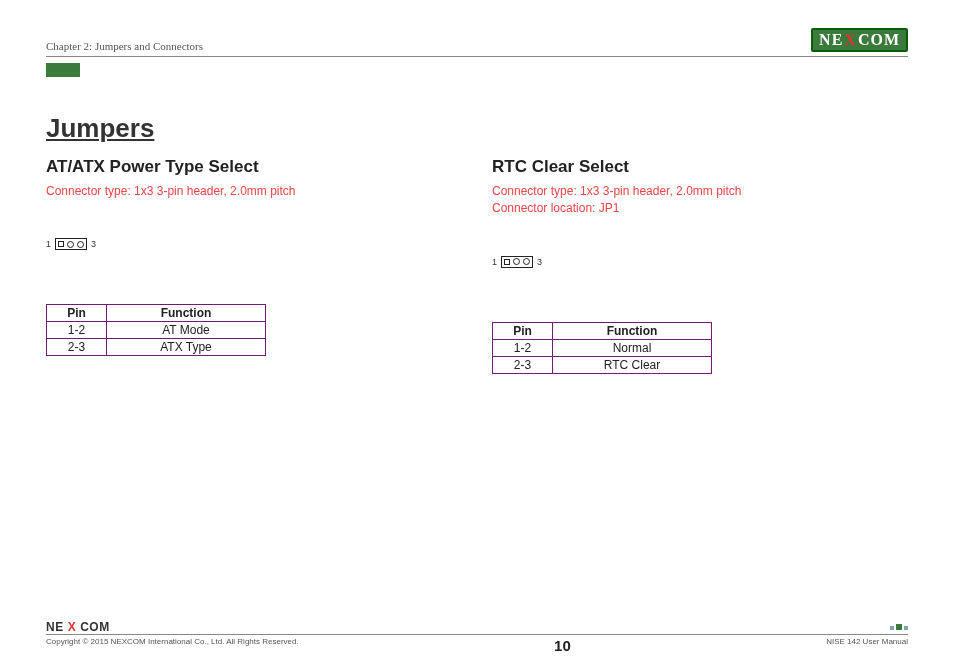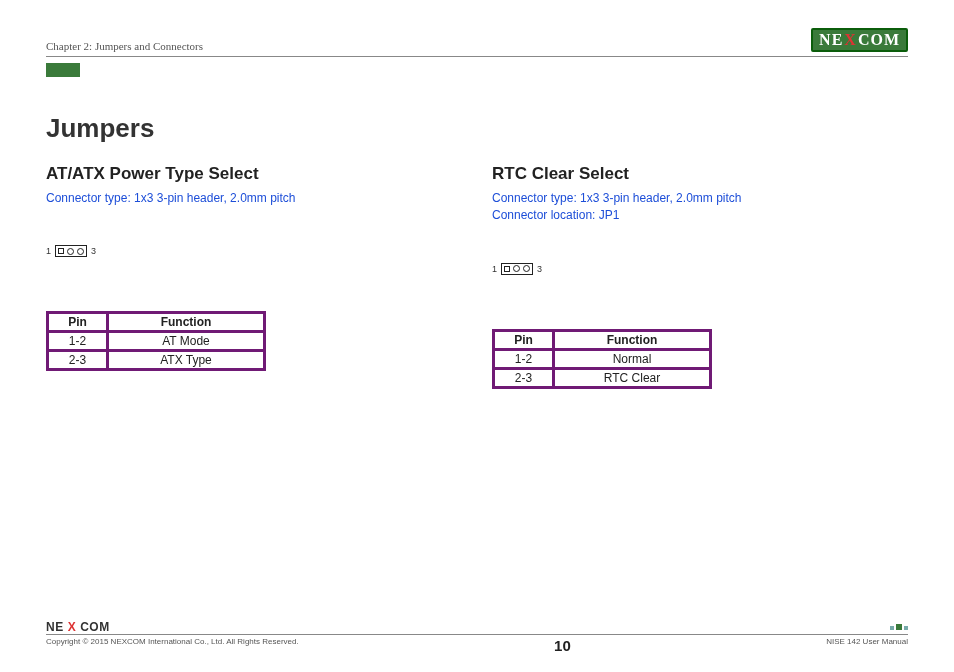--- a/index.html
+++ b/index.html
@@ -30,25 +30,25 @@
     color: #fff;
     font-size: 16px;
     letter-spacing: 1px;
     display: flex;
     align-items: center;
   }
   .logo-big .x { color: #d33; margin: 0 1px; font-weight: 900; }
   .hr-line { border: none; border-top: 1px solid #888; margin-top: 4px; }
   .accent-bar { width: 34px; height: 14px; background: #3a7a3a; margin-top: 6px; }
   .content { margin-top: 36px; }
-  h1.page-title { font-size: 26px; font-weight: 700; color: #333; margin-bottom: 20px; }
+  h1.page-title { font-size: 26px; font-weight: 700; color: #333; margin-bottom: 13px; text-decoration: underline; }
   .columns { display: flex; gap: 30px; justify-content: flex-end; }
   .col { flex: 1; }
   h2.sec-title { font-size: 17px; font-weight: 700; color: #222; margin-bottom: 6px; }
-  .desc { font-size: 12px; color: #1d4ed8; line-height: 1.45; }
+  .desc { font-size: 12px; color: #ef4444; line-height: 1.45; }
   .pin-diagram {
     margin-top: 38px;
     display: flex;
     align-items: center;
     gap: 4px;
     font-size: 9px;
     color: #333;
   }
   .pin-box {
     border: 1px solid #222;
@@ -60,21 +60,21 @@
   }
   .pin-sq { width: 6px; height: 6px; border: 1px solid #222; }
   .pin-cir { width: 7px; height: 7px; border: 1px solid #222; border-radius: 50%; }
   table.pintable {
     margin-top: 54px;
     border-collapse: collapse;
     width: 220px;
     font-size: 12px;
   }
   table.pintable th, table.pintable td {
-    border: 3px solid #701a75;
+    border: 1px solid #701a75;
     padding: 1px 2px;
     text-align: center;
   }
   table.pintable th { font-weight: 700; background: #fff; }
   table.pintable th:first-child, table.pintable td:first-child { width: 60px; }
 
   .footer {
     position: absolute;
     left: 46px; right: 46px; bottom: 18px;
   }

